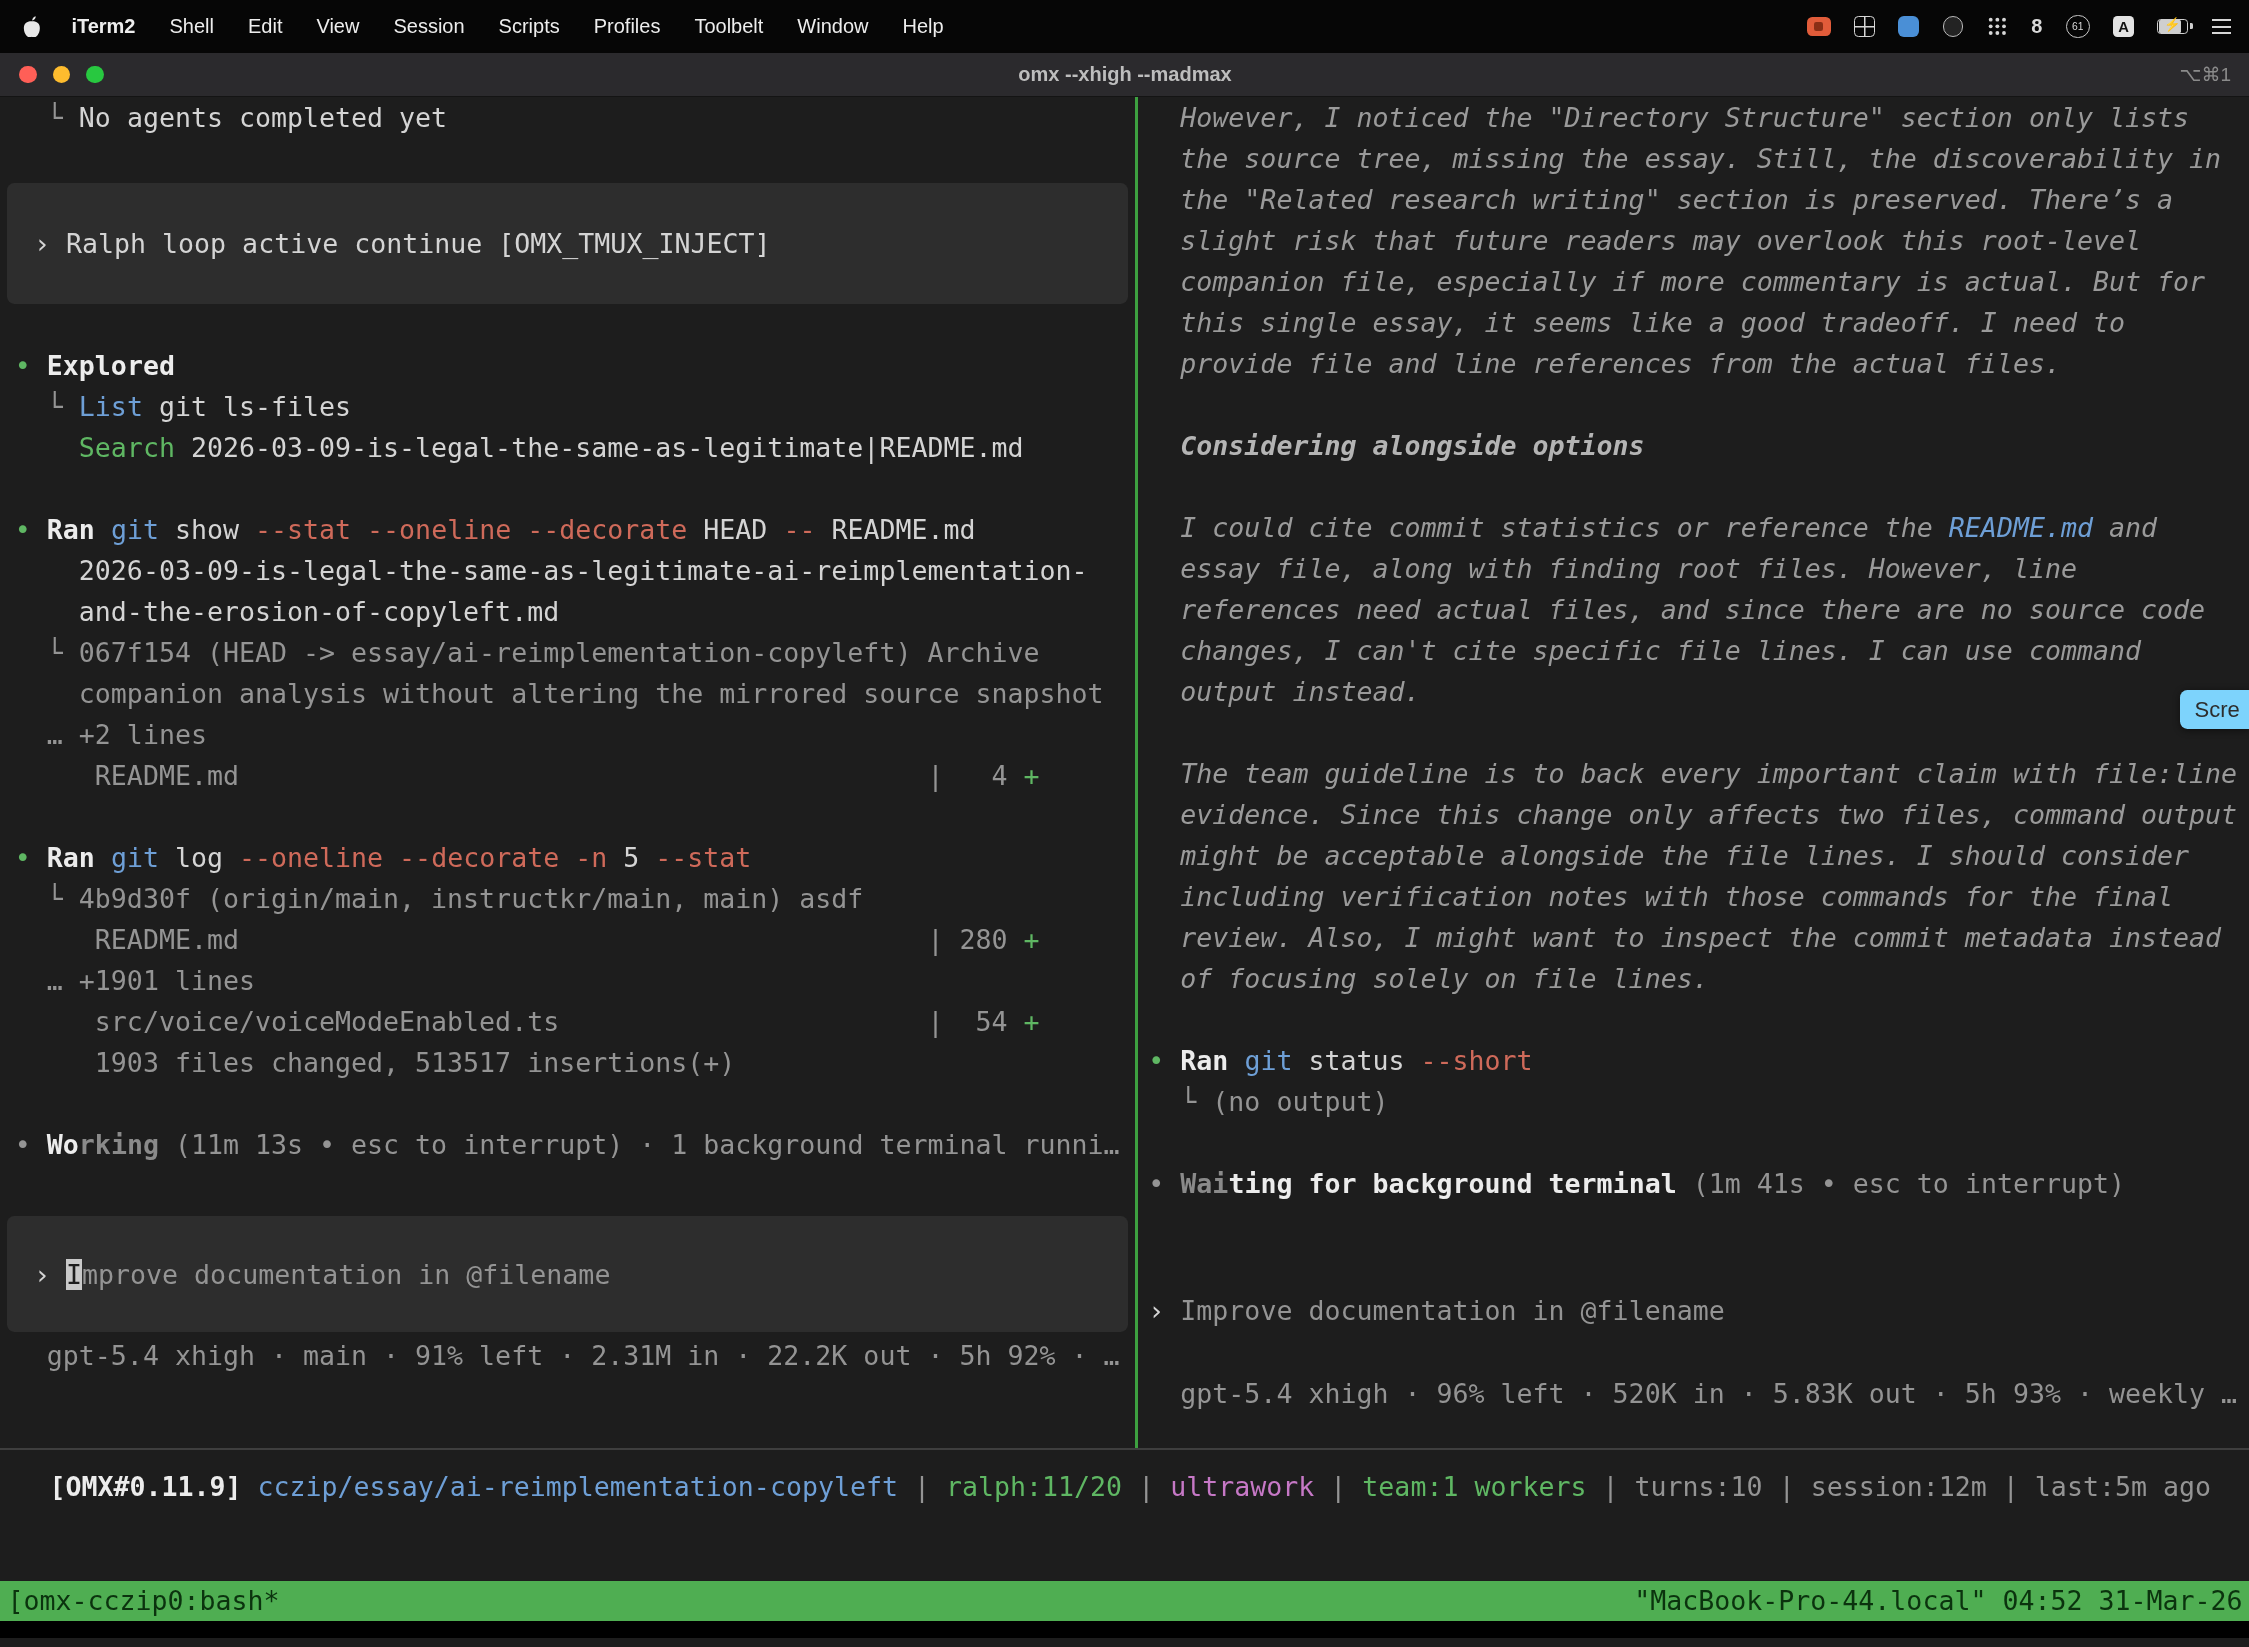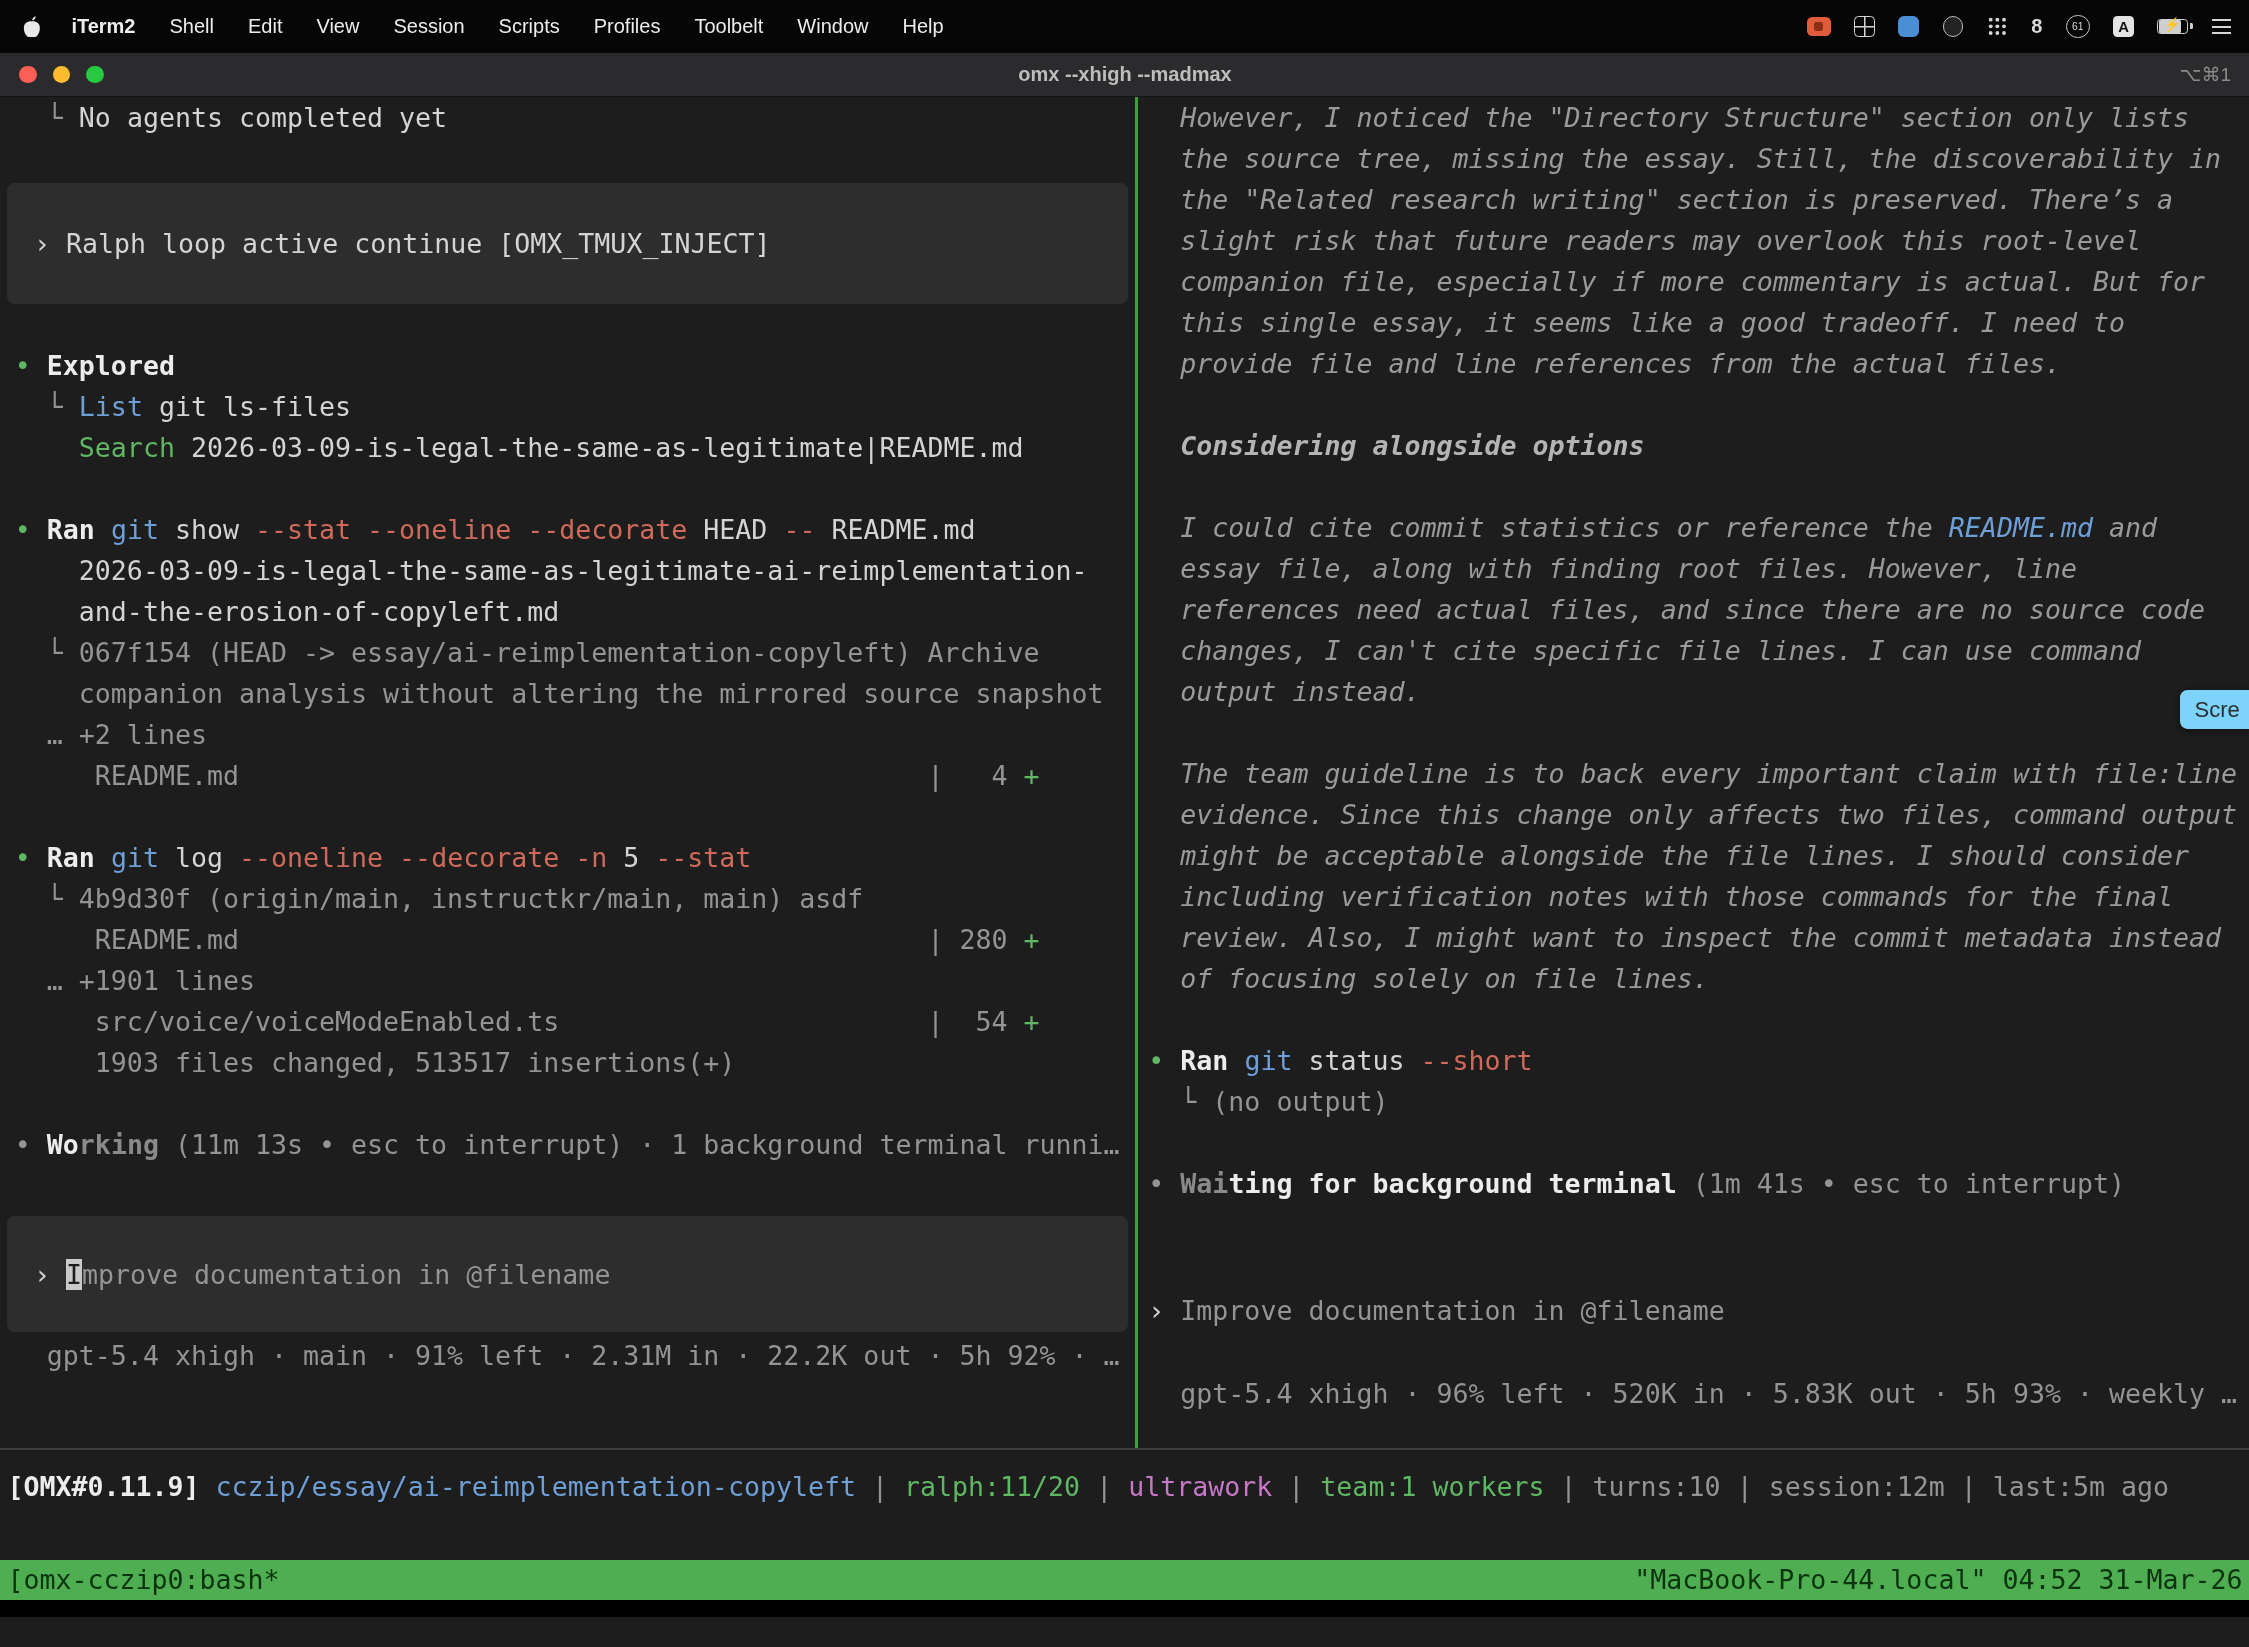--- a/index.html
+++ b/index.html
@@ -78,24 +78,24 @@
   .inject-box { margin: 45px 7.4px 0; height: 121px; background: #2d2d2d; border-radius: 7.4px;
     display: flex; align-items: center; padding-left: 26.6px; }
   #left-lines { margin-top: 41px; }
   .prompt-box { margin: 51px 7.4px 0; height: 116px; background: #2d2d2d; border-radius: 7.4px;
     display: flex; align-items: center; padding-left: 26.6px; }
   #left-status { margin-top: 3px; }
   #right-prompt { margin-top: 86px; }
   #right-status { margin-top: 42px; }
 
   #pane-sep { height: 1.5px; background: #3e3e3e; }
-  #omx-bar { margin-top: 16px; }
+  #omx-bar { margin-top: 16px; padding-left: 42px; }
   #omx-bar .tline { padding-left: 7.4px; }
 
-  #tmux-bar { margin-top: 53px; height: 40px; background: #4fae52; color: #0b330e;
+  #tmux-bar { margin-top: 74px; height: 40px; background: #4fae52; color: #0b330e;
     display: flex; align-items: center; justify-content: space-between;
     font-size: 26.6px; padding: 0 7.4px; white-space: pre; }
   #bottom-strip { height: 17.7px; background: #000; }
 
   #screen-overlay { position: absolute; top: 690px; right: 0; z-index: 40;
     background: #7dd3fc; color: #2d2d2d; font-family: "Liberation Sans", sans-serif;
     font-size: 22px; padding: 6.6px 10.3px 6.6px 14.8px; border-radius: 7.4px 0 0 7.4px;
     box-shadow: 0 1.5px 7.4px rgba(0,0,0,.45); }
 </style>
 </head>

